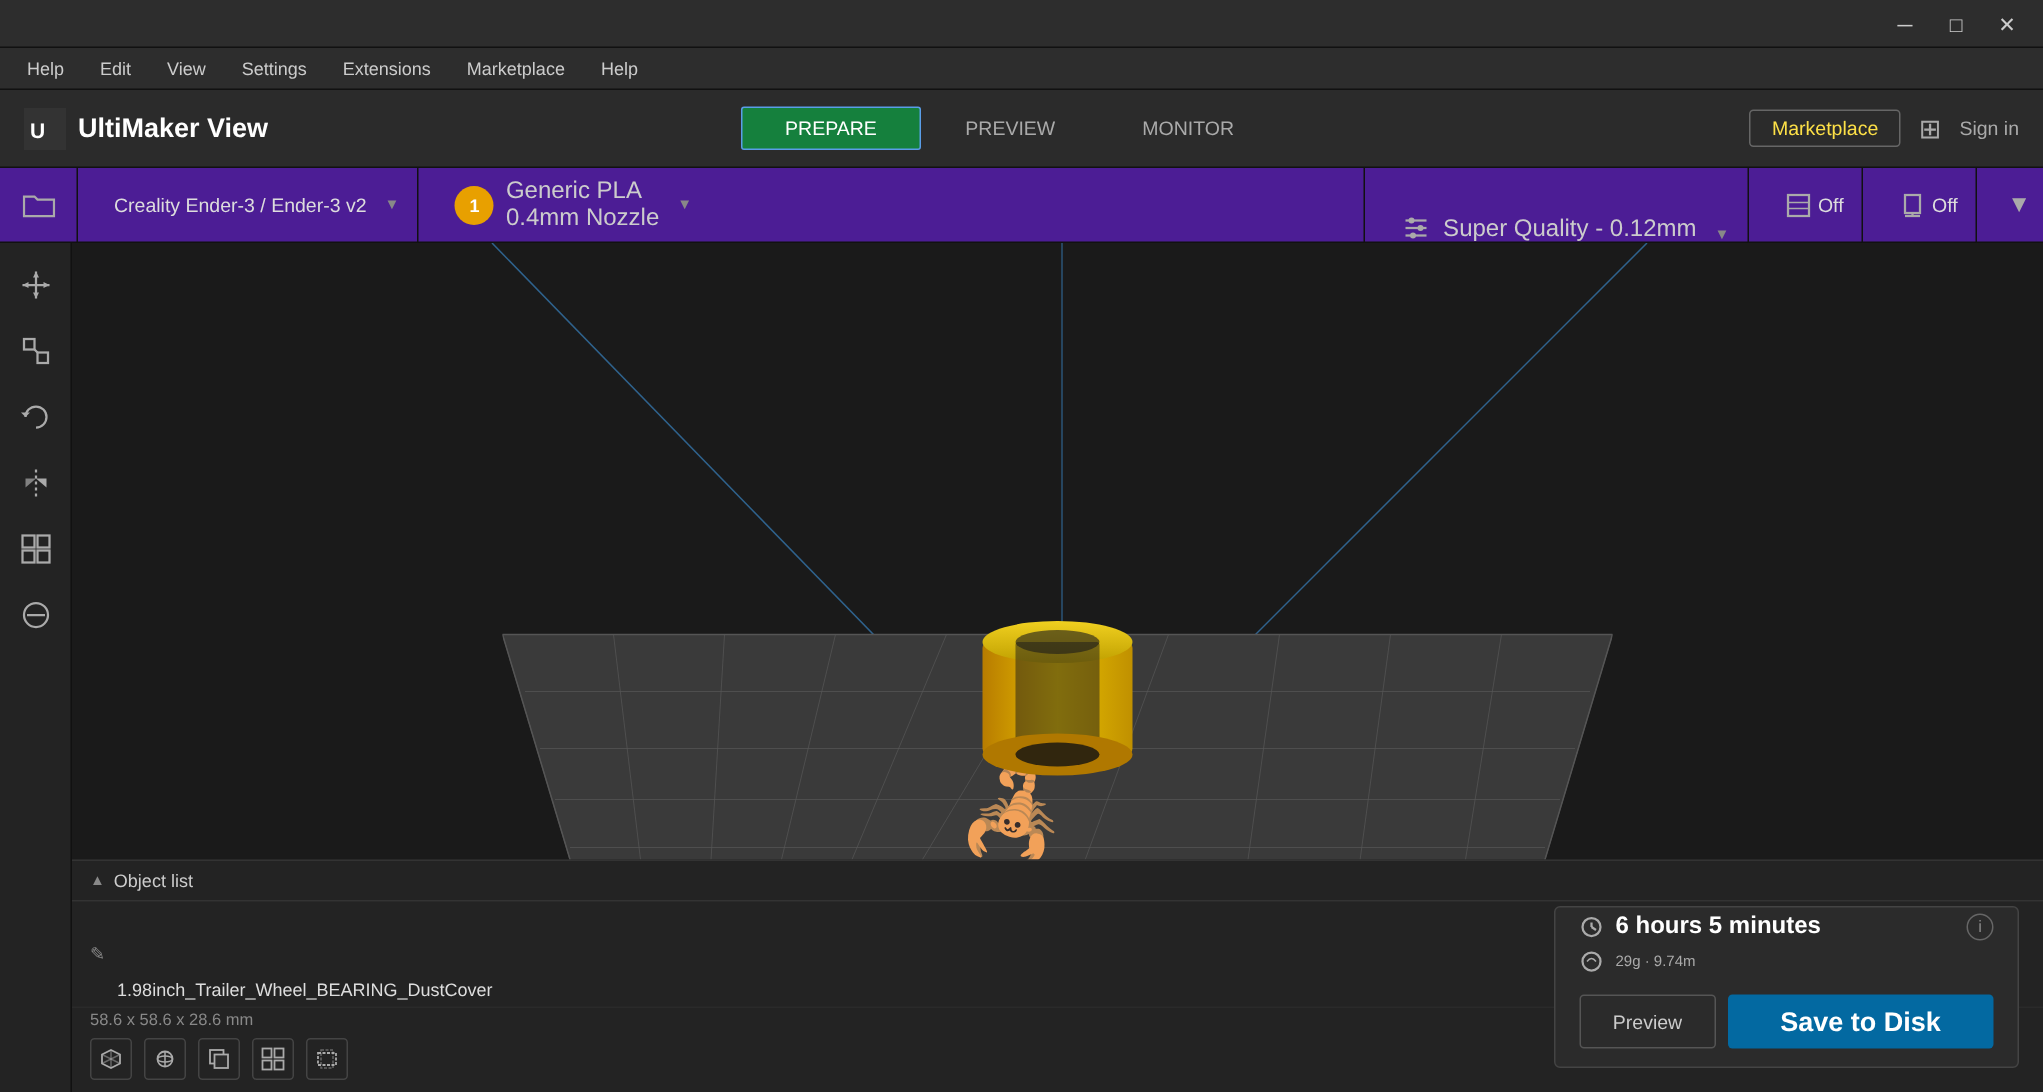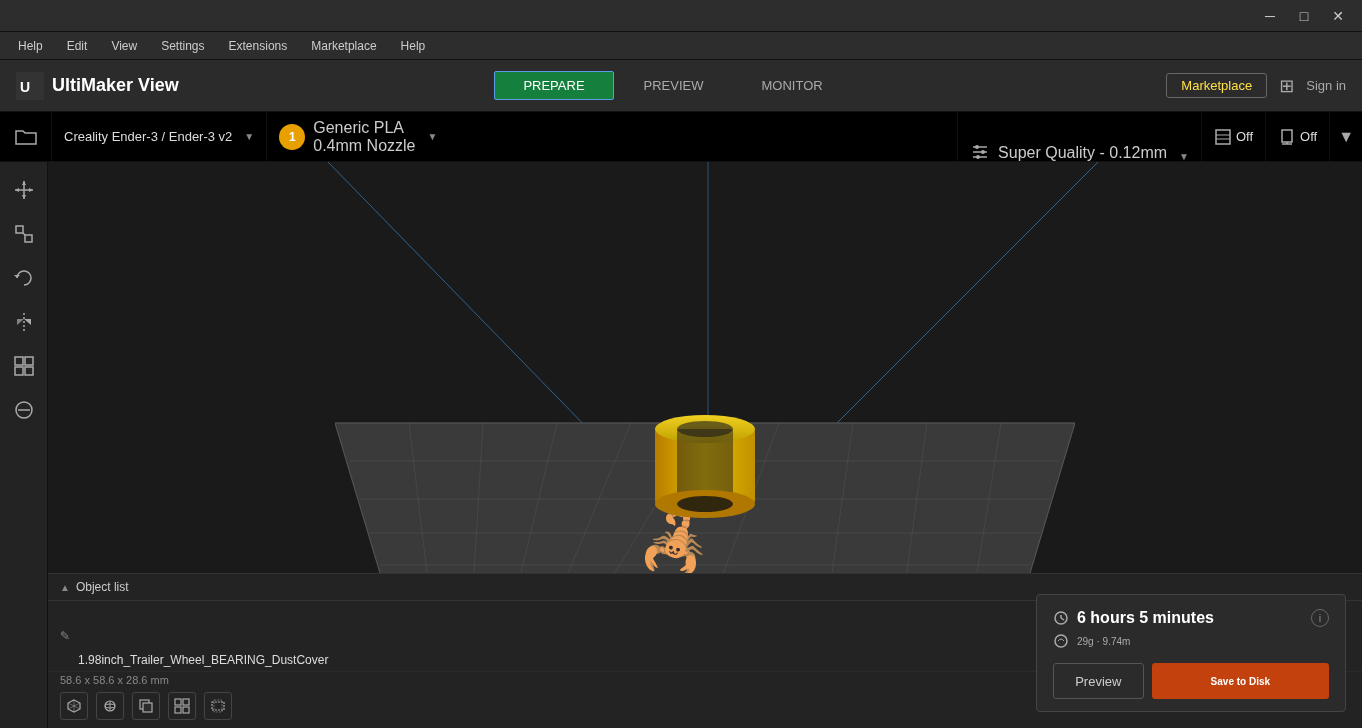--- a/index.html
+++ b/index.html
@@ -128,25 +128,25 @@
       background: transparent;
       border: none;
       color: #aaa;
       font-size: 13px;
       cursor: pointer;
     }
 
     
     #printer-bar {
       height: 50px;
-      background: #000000;
+      background: #4c1d95;
       display: flex;
       align-items: center;
       border-bottom: 1px solid #111;
-      gap: 0;
+      gap: 12px;
     }
     #folder-btn {
       width: 52px;
       height: 50px;
       display: flex;
       align-items: center;
       justify-content: center;
       border-right: 1px solid #111;
       cursor: pointer;
       color: #aaa;
@@ -352,21 +352,21 @@
 
     
     #print-info {
       position: absolute;
       bottom: 16px;
       right: 16px;
       background: #2b2b2b;
       border: 1px solid #444;
       border-radius: 4px;
       width: 310px;
-      padding: 14px 16px 12px;
+      padding: 4px 16px 12px;
     }
     #print-time-row {
       display: flex;
       align-items: center;
       justify-content: space-between;
       margin-bottom: 6px;
     }
     #print-time {
       font-size: 16px;
       font-weight: bold;
@@ -392,24 +392,24 @@
       background: #2b2b2b;
       border: 1px solid #555;
       color: #ccc;
       font-size: 13px;
       cursor: pointer;
       border-radius: 3px;
     }
     #save-btn {
       flex: 2;
       height: 36px;
-      background: #c2410c;
+      background: #0369a1;
       border: none;
       color: #fff;
-      font-size: 10px;
+      font-size: 18px;
       font-weight: bold;
       cursor: pointer;
       border-radius: 3px;
     }
 
     
     .info-icon {
       width: 18px;
       height: 18px;
       border-radius: 50%;

